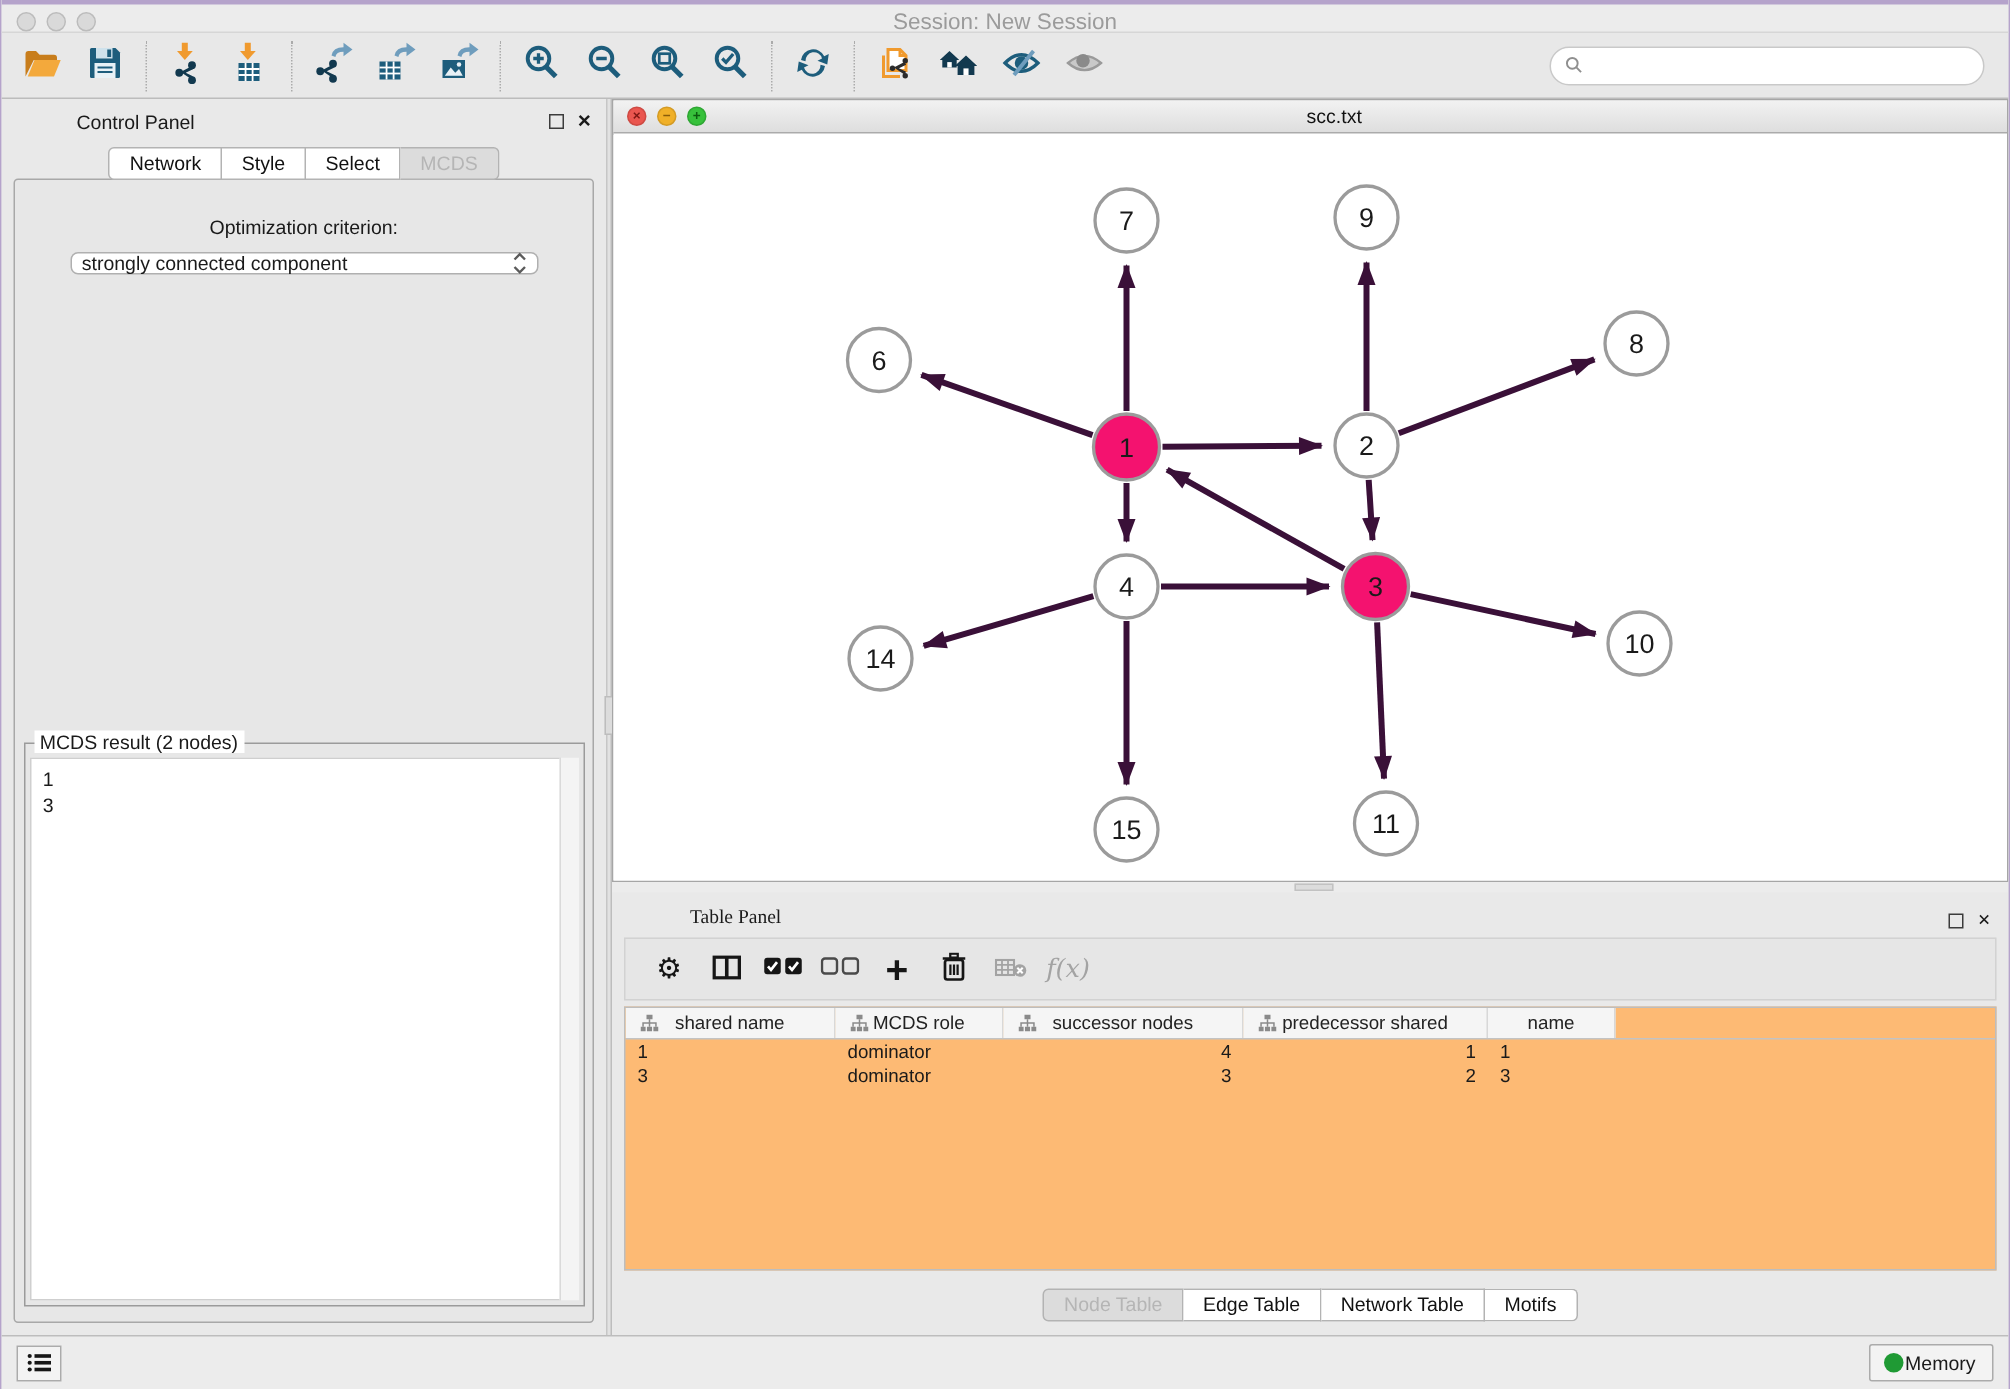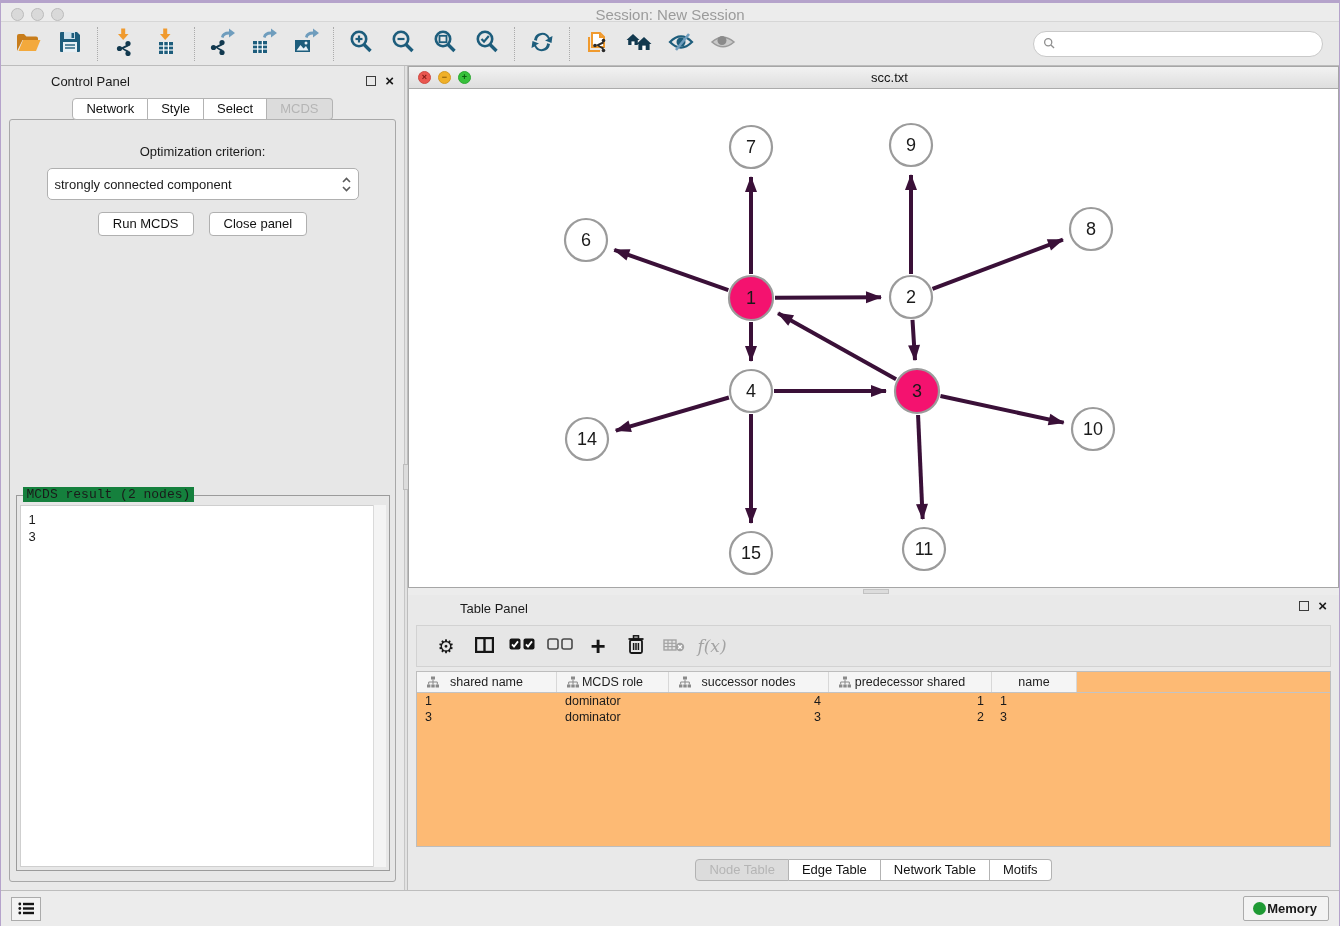--- a/index.html
+++ b/index.html
@@ -39,29 +39,29 @@
   .close-btn { font-size:15px; font-weight:bold; color:#1a1a1a; line-height:10px; }
   .cp-tabs { display:flex; justify-content:center; margin-top:6px; position:relative; z-index:2; }
   .tab { border:1px solid #b3b3b3; border-left:none; background:#fff; padding:2px 13px 3px 13px;
          font-size:13px; color:#111; }
   .tab:first-child { border-left:1px solid #b3b3b3; border-radius:4px 0 0 4px; }
   .tab:last-child { border-radius:0 4px 4px 0; }
   .tab.selected { background:#dcdcdc; color:#b5b5b5; }
   .cp-body { flex:1; margin:-1px 8px 8px 8px; border:1px solid #a8a8a8; border-radius:3px; background:#e7e7e7;
              display:flex; flex-direction:column; align-items:center; }
   .opt-label { margin-top:24px; font-size:13px; }
-  .combo { margin-top:9px; width:312px; height:32px; background:#fff; border:1px solid #b0b0b0; border-radius:5px;
+  .combo { margin-top:9px; width:312px; height:15px; background:#fff; border:1px solid #b0b0b0; border-radius:5px;
            display:flex; align-items:center; padding:0 7px; font-size:13px; }
   .combo .stepper { margin-left:auto; }
   .btn-row { margin-top:12px; display:flex; gap:15px; }
   .push-btn { background:#fff; border:1px solid #b0b0b0; border-radius:4px; padding:3px 14px 4px 14px;
               font-size:13px; color:#111; }
   .mcds-fieldset { margin-top:auto; width:374px; height:376px; border:1px solid #9b9b9b; position:relative;
                    margin-bottom:10px; background:#e7e7e7; }
-  .mcds-legend { position:absolute; top:-9px; left:6px; background:#15803d; padding:0 4px; font-size:13px;font-family:Liberation Mono, monospace; }
+  .mcds-legend { position:absolute; top:-9px; left:6px; background:#ffffff; padding:0 4px; font-size:13px; }
   .mcds-text { position:absolute; left:3px; right:3px; top:9px; bottom:3px; background:#fff; border:1px solid #cfcfcf;
                padding:5px 8px; font-size:13px; line-height:17px; overflow:hidden; }
   .mcds-scroll { position:absolute; top:9px; bottom:3px; right:3px; width:13px; background:#f4f4f4; border-left:1px solid #dadada; }
 
   
   .splitter-v { position:absolute; left:403px; top:0; width:4px; height:100%; background:#e2e2e2;
                 border-left:1px solid #c6c6c6; border-right:1px solid #bdbdbd; }
   .splitter-v .handle { position:absolute; top:398px; left:-2px; width:7px; height:26px; background:#dcdcdc;
                         border:1px solid #bdbdbd; }
 
@@ -80,21 +80,21 @@
   .light.green { background:#37c13b; border:1px solid #2ea733; color:#0c5e10; }
   .net-title { position:absolute; left:0; right:0; text-align:center; font-size:13px; color:#111;padding-left:32px; }
   .net-canvas { position:absolute; top:23px; left:0; right:0; bottom:0; background:#fff; overflow:hidden; }
 
   
   .splitter-h { position:absolute; top:522px; left:0; right:0; height:7px; background:#ececec; }
   .splitter-h .handle { position:absolute; left:455px; top:1px; width:26px; height:5px; background:#dcdcdc; border:1px solid #c2c2c2; }
 
   
   .table-panel { position:absolute; top:529px; left:0; right:0; bottom:0; background:#e9e9e9; display:flex; flex-direction:column; }
-  .tp-header { height:24px; display:flex; align-items:flex-start; padding:6px 12px 0 12px; }
+  .tp-header { height:24px; display:flex; align-items:flex-end; padding:6px 12px 0 12px;font-family:Liberation Serif, serif; }
   .tp-toolbar { margin:6px 8px 0 8px; height:42px; background:#e6e6e6; border:1px solid #d2d2d2;
                 display:flex; align-items:center; padding:0 12px; gap:4px; }
   .tp-tool { width:34px; height:34px; display:flex; align-items:center; justify-content:center; color:#161616; }
   .tp-tool.disabled { color:#a3a3a3; }
   .tp-tool .glyph { font-size:19px; }
   .tp-tool .glyph.plus { font-size:26px; font-weight:bold; margin-top:-3px; }
   .tp-tool .fx { font-family:"DejaVu Serif", serif; font-style:italic; font-size:17px; }
   .tp-table { margin:4px 8px 0 8px; height:176px; background:#fdba74; border:1px solid #bdbdbd; overflow:hidden; }
   .tbl-headrow { display:flex; height:21px; border-bottom:1px solid #c3c3c3; }
   .tbl-hcell { background:#f5f5f5; border-right:1px solid #d8d8d8; position:relative;
@@ -103,21 +103,21 @@
   .tbl-row { display:flex; height:16px; font-size:12.5px; }
   .tbl-cell { padding:0 8px; overflow:hidden; white-space:nowrap; line-height:16px; }
   .tp-tabs { margin-top:12px; display:flex; justify-content:center; }
 
   
   .statusbar { position:absolute; bottom:0; left:0; right:0; height:36px; background:#ececec;
                border-top:1px solid #bdbdbd; display:flex; align-items:center; padding:0 10px; }
   .status-left-btn { width:30px; height:24px; background:#f3f3f3; border:1px solid #ababab; display:flex;
                      align-items:center; justify-content:center; }
   .memory-btn { margin-left:auto; height:25px; background:#f3f3f3; border:1px solid #ababab; border-radius:2px;
-                display:flex; align-items:center; gap:1px; padding:0 11px 0 9px; font-size:13px;font-weight:bold; }
+                display:flex; align-items:center; gap:1px; padding:0 11px 0 9px; font-size:13px; }
   .memory-dot { width:13px; height:13px; border-radius:50%; background:#1f9a34; }
 </style>
 </head>
 <body>
 
 <div class="app">
 
   <div class="titlebar">
     <div class="traffic">
       <div class="dot"></div>
@@ -310,24 +310,20 @@
           <div class="tab selected">MCDS</div>
         </div>
       <div class="cp-body">
         <div class="opt-label">Optimization criterion:</div>
         <div class="combo">
           <span>strongly connected component</span>
           <svg class="stepper" width="9" height="15" viewBox="0 0 9 15">
             <polyline points="1,5 4.5,1.5 8,5" fill="none" stroke="#5b5b5b" stroke-width="1.6"></polyline>
             <polyline points="1,10 4.5,13.5 8,10" fill="none" stroke="#5b5b5b" stroke-width="1.6"></polyline>
           </svg>
-        </div>
-        <div class="btn-row">
-          <button class="push-btn">Run MCDS</button>
-          <button class="push-btn">Close panel</button>
         </div>
         <div class="mcds-fieldset">
           <div class="mcds-legend">MCDS result (2 nodes)</div>
           <div class="mcds-text" id="mcds-lines">
               <div>1</div>
               <div>3</div>
             </div>
           <div class="mcds-scroll"></div>
         </div>
       </div>

